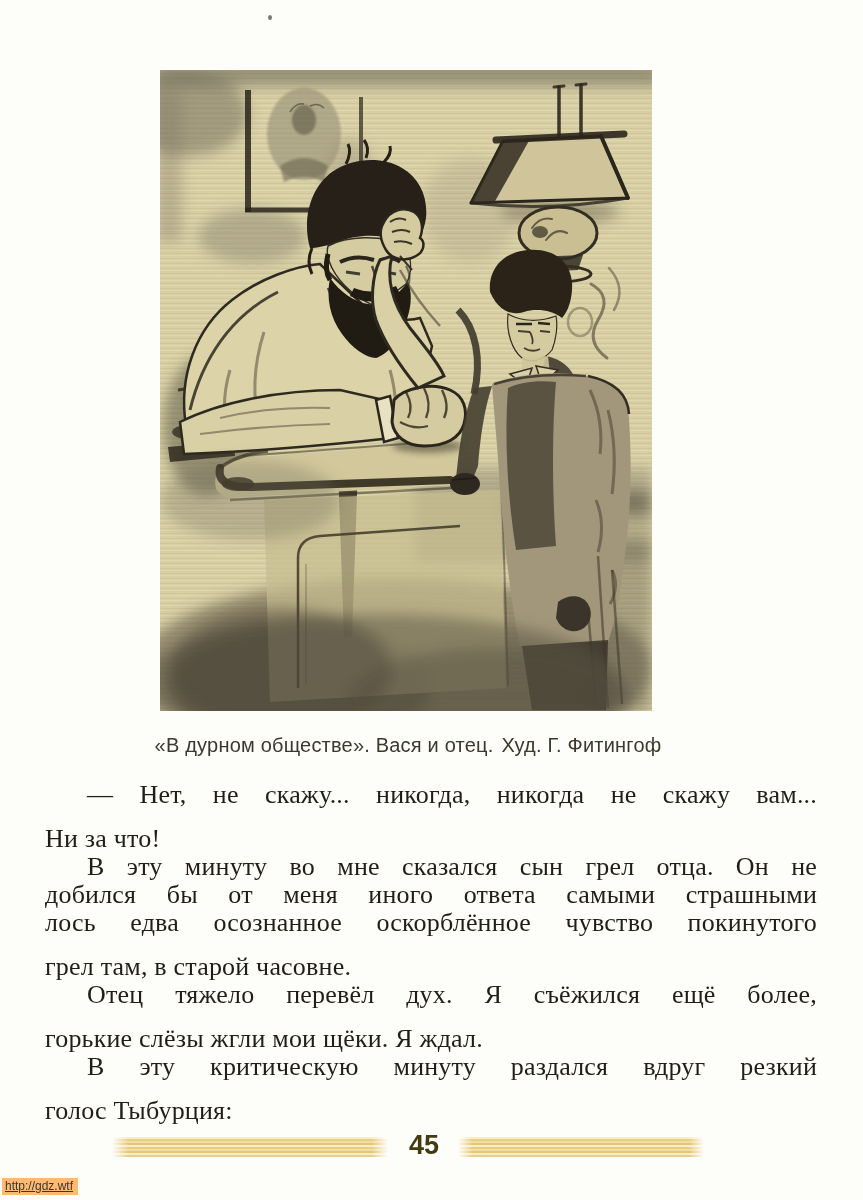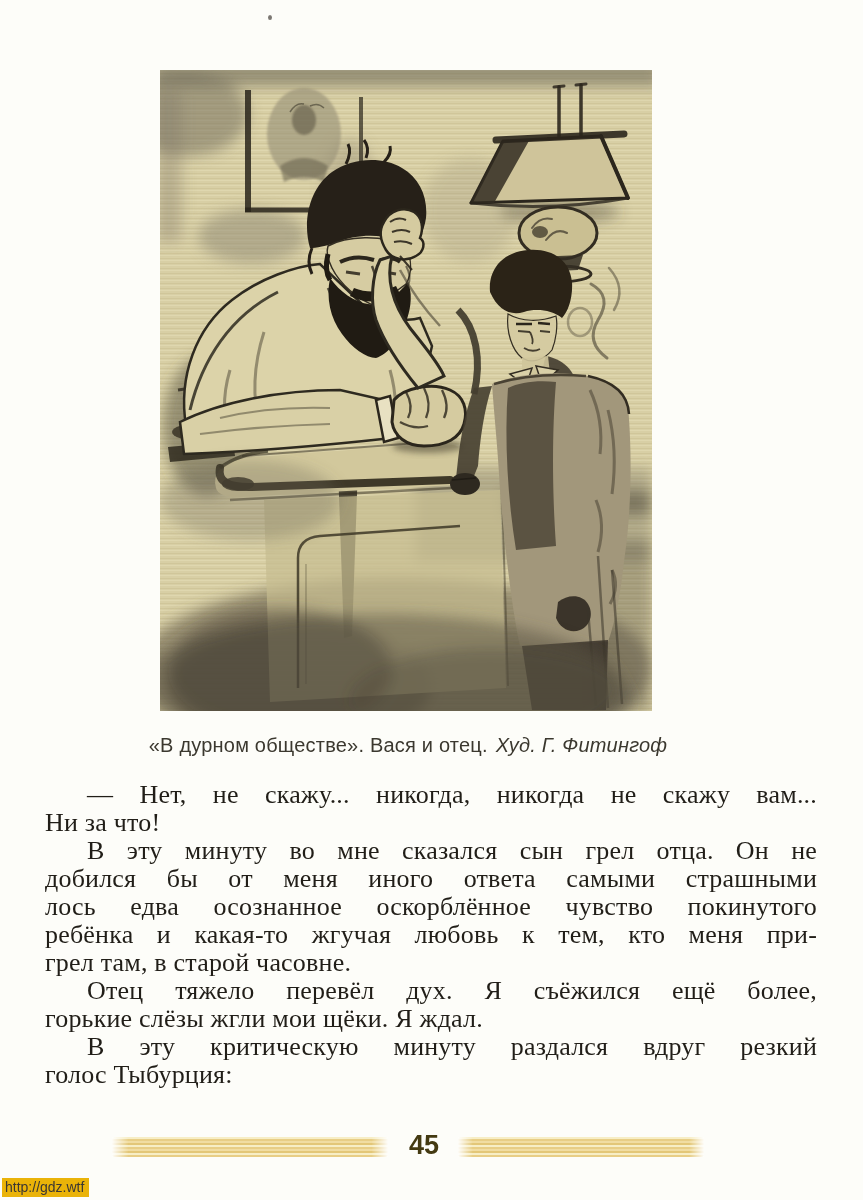--- a/index.html
+++ b/index.html
@@ -17,53 +17,53 @@
     box-shadow: inset 0 0 14px rgba(110,100,60,.35);
   }
   .illustration svg{display:block; width:100%; height:100%;}
   
   .caption{
     position:absolute; left:118px; top:733px; width:580px;
     text-align:center;
     font-family:"Liberation Sans", sans-serif;
     font-size:20px; line-height:24px; color:#3b382f; letter-spacing:.2px;
   }
-  .caption .it{font-style:italic; margin-left:8px;}
+  .caption .it{margin-left:8px;}
   
   .bodytext{
     position:absolute; left:45px; top:781px; width:772px;
     font-size:26px; color:#211e18; letter-spacing:.2px;
   }
   .bodytext .line{
     height:28px; line-height:28px; white-space:normal;
     text-align:justify; text-align-last:justify;
   }
-  .bodytext .line.last{text-align:left; text-align-last:left;}
+  .bodytext .line.last{text-align:left; text-align-last:left;margin-top:16px;}
   .bodytext .line.indent{text-indent:42px;}
   
   .gold-bar{
     position:absolute; top:1137px; height:20px; border-radius:3px;
     background:
       linear-gradient(to right, rgba(255,255,255,.95), rgba(255,255,255,0) 6%, rgba(255,255,255,0) 94%, rgba(255,255,255,.95)),
       repeating-linear-gradient(to bottom,
         #f7eec4 0 2px, #e7cc80 2px 4px, #f1dc9e 4px 6px, #e2c572 6px 8px);
     opacity:.95;
   }
   .gold-bar.left{left:112px; width:276px;}
   .gold-bar.right{left:458px; width:246px;}
   .page-number{
     position:absolute; left:384px; top:1130px; width:80px;
     text-align:center;
     font-family:"Liberation Sans", sans-serif; font-weight:bold;
     font-size:27px; color:#443a12;
   }
   .watermark{
     position:absolute; left:2px; top:1178px;
-    font-family:"Liberation Sans", sans-serif; font-size:14px;
-    color:#3a3733; background:#eab308; padding:1px 5px 2px 3px;
+    font-family:"Liberation Sans", sans-serif; font-size:12px;
+    color:#3a3733; background:#fdba74; padding:1px 5px 2px 3px;text-decoration:underline;
   }
 </style>
 </head>
 <body>
 
 <div class="screen">
 
   <div class="speck"></div>
 
   <div class="illustration">
@@ -232,21 +232,20 @@
   <div class="caption">
     <span>«В дурном обществе». Вася и отец.</span><span class="it">Худ. Г. Фитингоф</span>
   </div>
 
   <div class="bodytext">
       <div class="line indent">— Нет, не скажу... никогда, никогда не скажу вам...</div>
       <div class="line last">Ни за что!</div>
       <div class="line indent">В эту минуту во мне сказался сын грел отца. Он не</div>
       <div class="line">добился бы от меня иного ответа самыми страшными</div>
       <div class="line">лось едва осознанное оскорблённое чувство покинутого</div>
-      <div class="line">ребёнка и какая-то жгучая любовь к тем, кто меня при-</div>
       <div class="line last">грел там, в старой часовне.</div>
       <div class="line indent">Отец тяжело перевёл дух. Я съёжился ещё более,</div>
       <div class="line last">горькие слёзы жгли мои щёки. Я ждал.</div>
       <div class="line indent">В эту критическую минуту раздался вдруг резкий</div>
       <div class="line last">голос Тыбурция:</div>
     </div>
 
   <div class="gold-bar left"></div>
   <div class="gold-bar right"></div>
   <div class="page-number">45</div>

